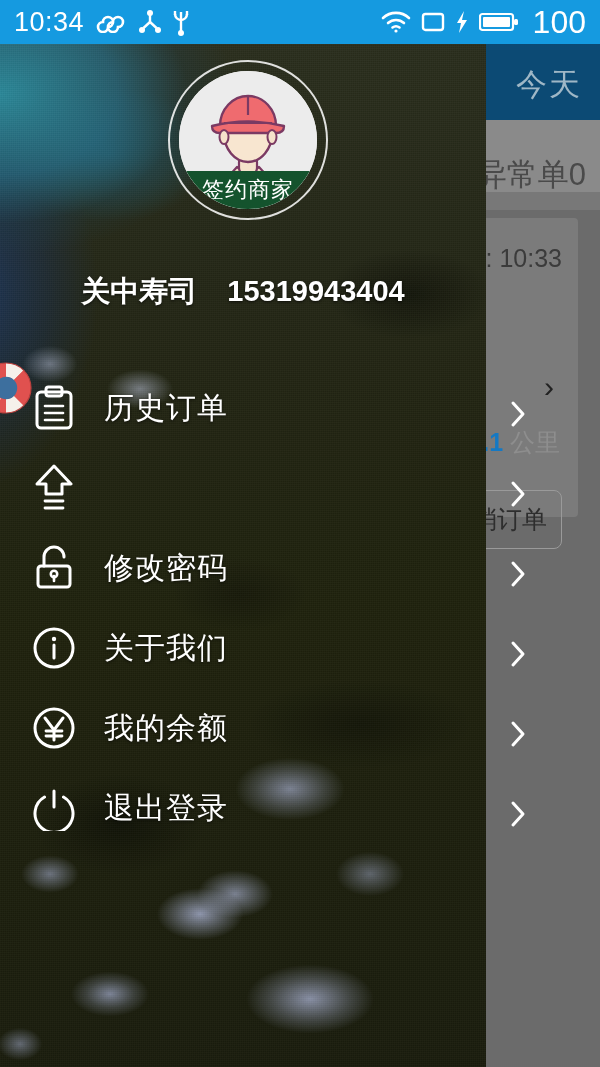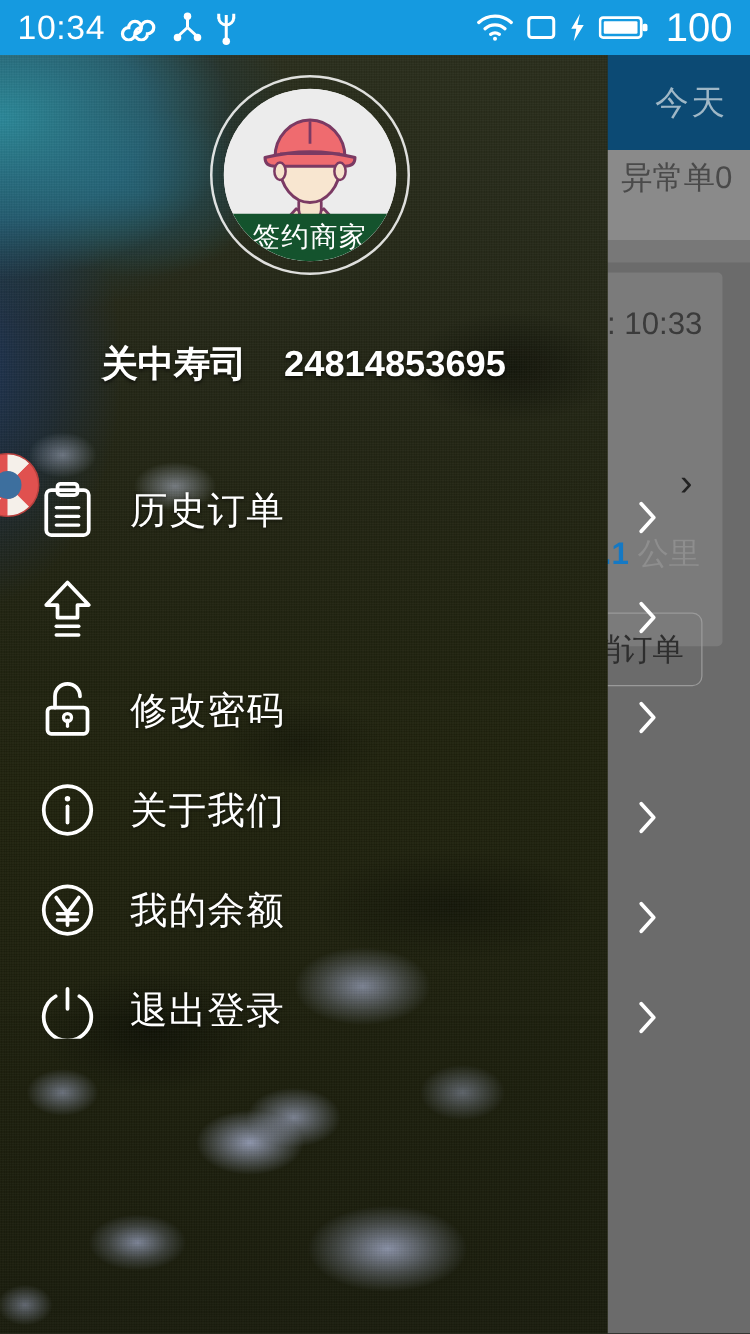--- a/index.html
+++ b/index.html
@@ -21,29 +21,29 @@
   #app-behind {
     position:absolute; inset:0;
     background:#6b6b6b;
   }
   #app-header {
     position:absolute; left:0; top:44px; right:0; height:76px;
     background:#0c4a74;
   }
   #app-header .today-label {
     position:absolute; right:18px; top:20px;
-    color:#9fb7c6; font-size:27px; letter-spacing:2px;
+    color:#9fb7c6; font-size:31px; letter-spacing:2px;
   }
   #app-subbar {
     position:absolute; left:0; top:120px; right:0; height:72px;
     background:#8a8a8a;
   }
   #app-subbar .abnormal-label {
-    position:absolute; right:14px; top:5px;
-    color:#4a4a4a; font-size:25px;
+    position:absolute; right:14px; top:34px;
+    color:#4a4a4a; font-size:31px;
   }
   #app-tabline {
     position:absolute; left:0; top:192px; right:0; height:18px;
     background:#787878;
   }
   #order-card {
     position:absolute; left:300px; top:218px; right:22px; bottom:550px;
     background:#7b7b7b;
     border-radius:4px;
   }
@@ -246,21 +246,21 @@
         <line x1="45" y1="52" x2="93" y2="52" stroke="#7b3a63" stroke-width="2"></line>
 
         <ellipse cx="45" cy="66" rx="4.5" ry="7" fill="#f5e2cb" stroke="#7b3a63" stroke-width="2"></ellipse>
         <ellipse cx="93" cy="66" rx="4.5" ry="7" fill="#f5e2cb" stroke="#7b3a63" stroke-width="2"></ellipse>
       </svg>
       <div id="avatar-badge">签约商家</div>
     </div>
   </div>
 
   <div id="user-line">
-    <span class="uname">关中寿司</span><span class="uphone">24814853695</span>
+    <span class="uname">关中寿司</span><span class="uphone">15319943404</span>
   </div>
 
   <div id="lifebuoy">
     <svg width="56" height="56" viewBox="0 0 56 56">
       <circle cx="28" cy="28" r="25" fill="#e0514f"></circle>
       <path d="M28 3 a25 25 0 0 1 17.7 7.3 l-10 10 a11 11 0 0 0 -7.7 -3.2 Z" fill="#f5f0ea"></path>
       <path d="M45.7 10.3 a25 25 0 0 1 7.3 17.7 l-14.1 0 a11 11 0 0 0 -3.2 -7.7 Z" fill="#e0514f"></path>
       <path d="M3 28 a25 25 0 0 1 7.3 -17.7 l10 10 a11 11 0 0 0 -3.2 7.7 Z" fill="#f5f0ea"></path>
       <path d="M10.3 45.7 a25 25 0 0 1 -7.3 -17.7 l14.1 0 a11 11 0 0 0 3.2 7.7 Z" fill="#f5f0ea"></path>
       <path d="M28 53 a25 25 0 0 1 -17.7 -7.3 l10 -10 a11 11 0 0 0 7.7 3.2 Z" fill="#e0514f"></path>

